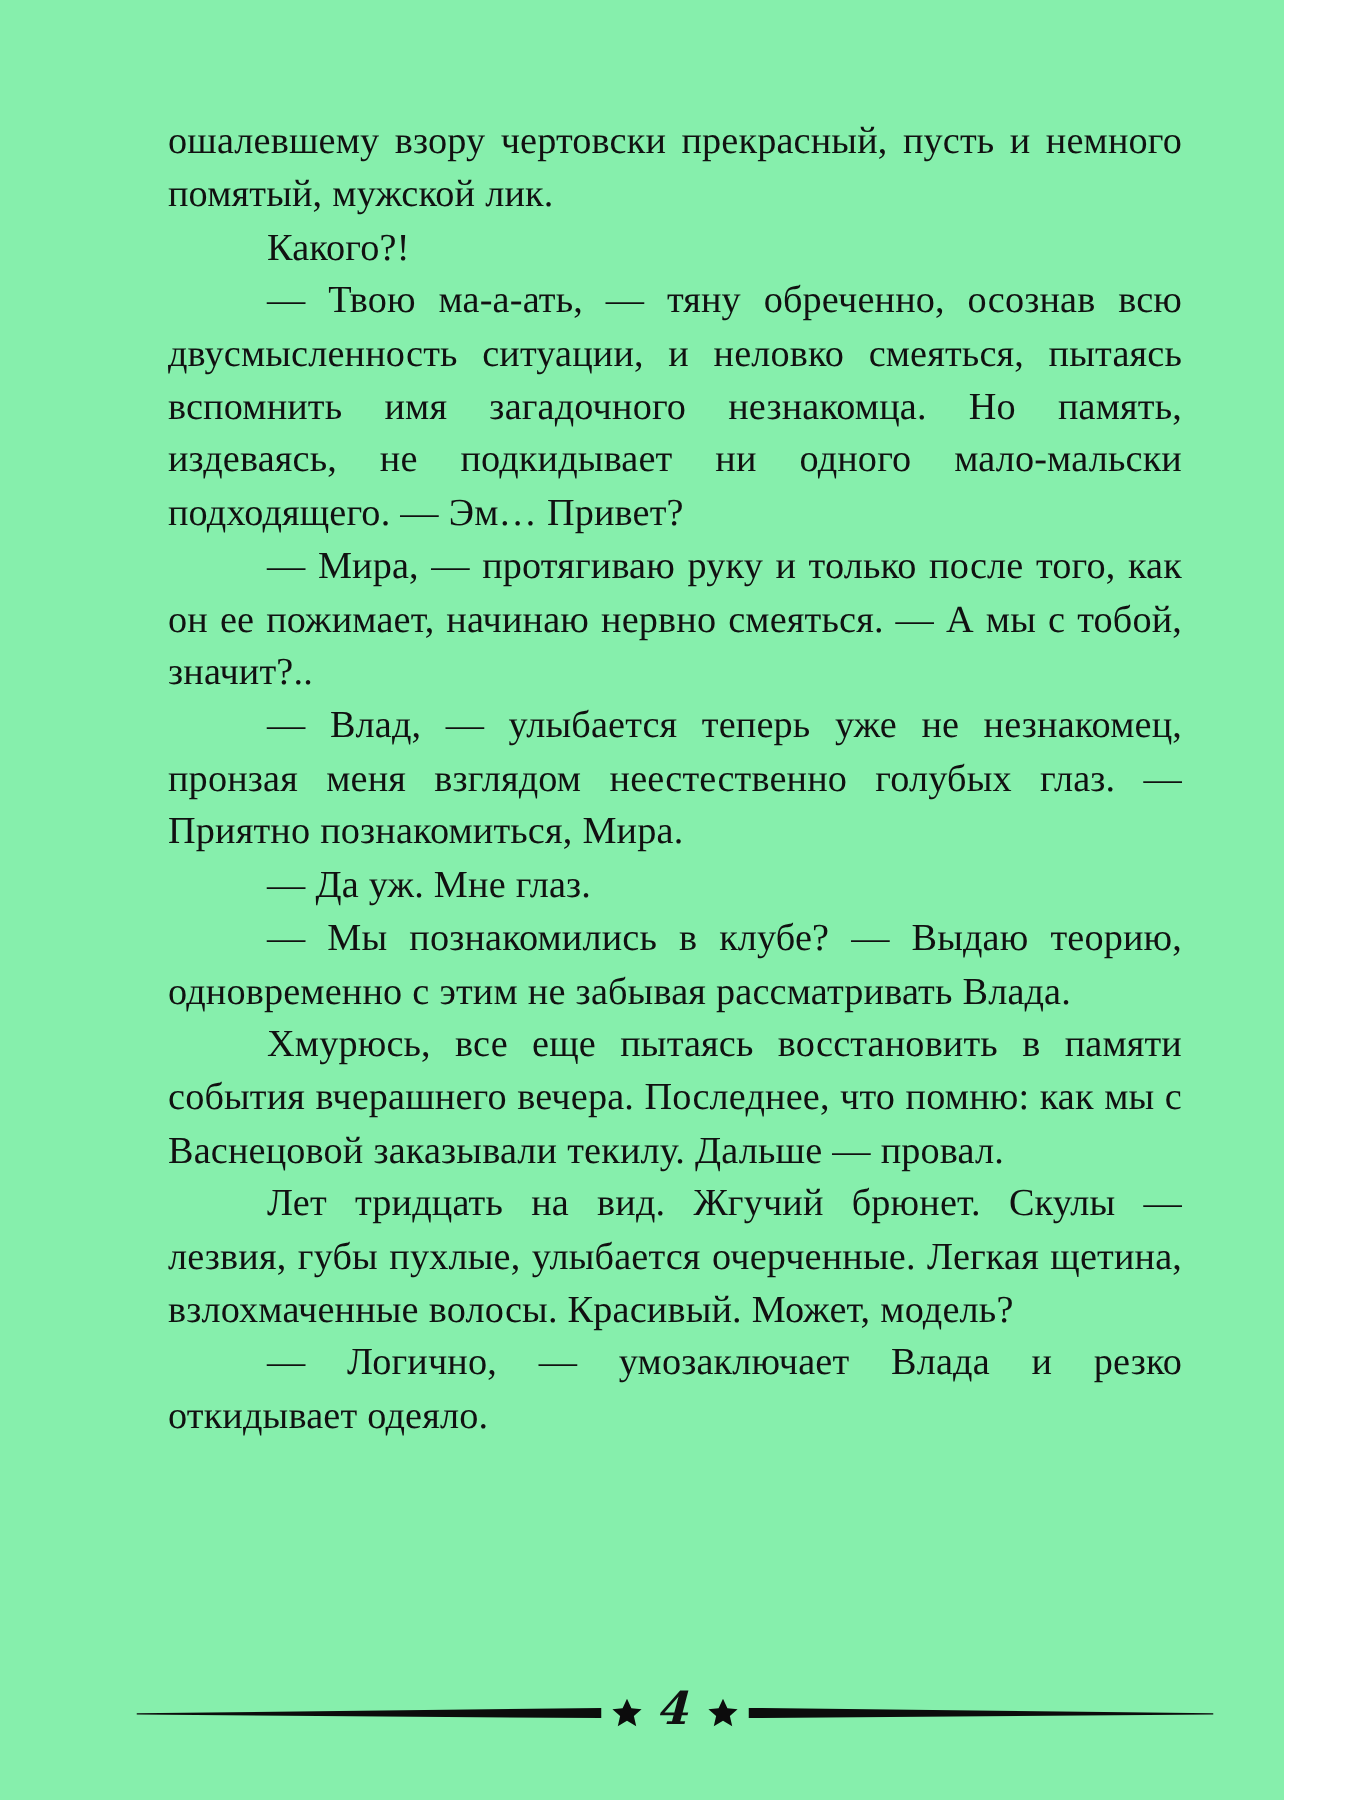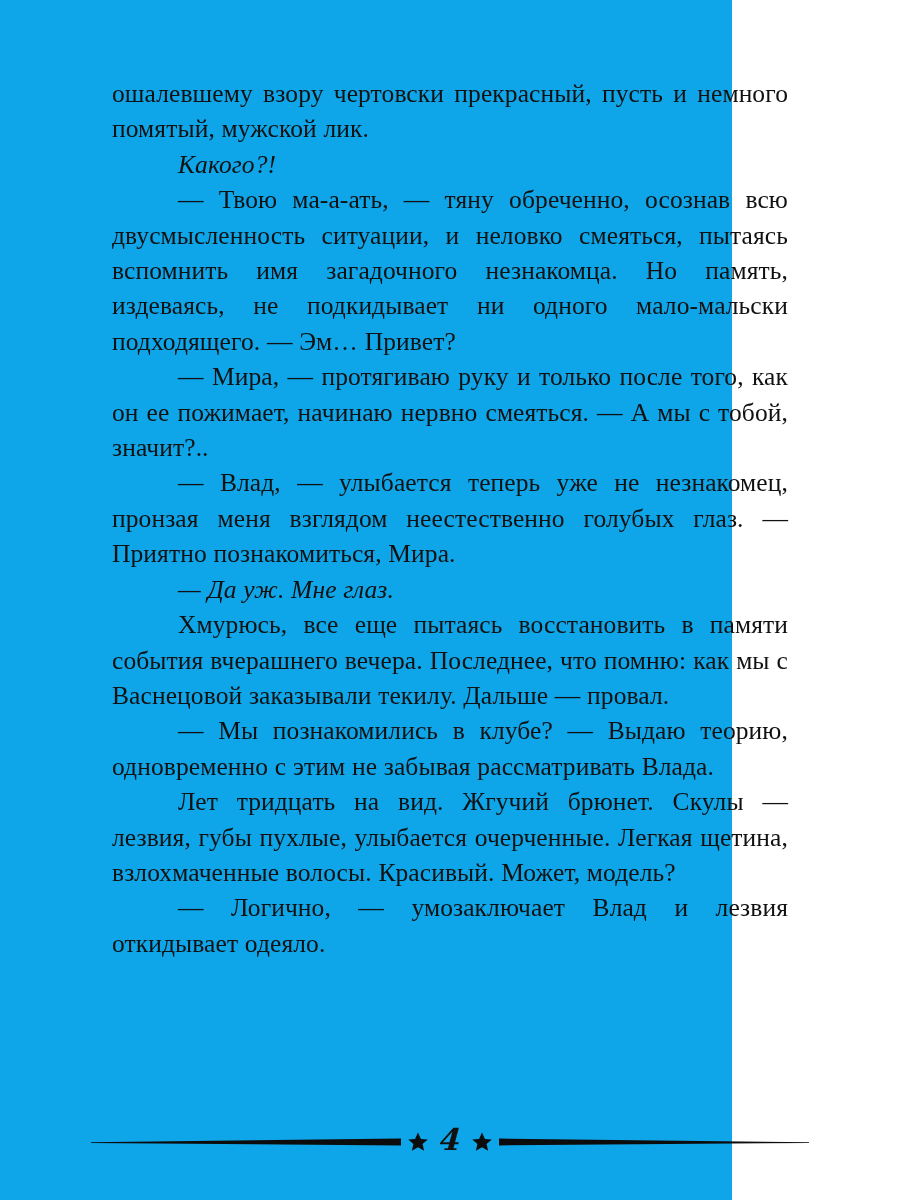--- a/index.html
+++ b/index.html
@@ -13,23 +13,23 @@
     background: #ffffff;
     font-family: "Liberation Serif", "DejaVu Serif", serif;
     color: #111111;
     overflow: hidden;
     position: relative;
   }
 
   .page {
     position: absolute;
     inset: 0;
-    width: 732px;
+    width: 856px;
     height: 1200px;
-    background: #0ea5e9;
+    background: #86efac;
   }
 
   
   .text-block {
     position: absolute;
     left: 112px;
     top: 76px;
     width: 676px;
   }
 
@@ -44,21 +44,20 @@
     letter-spacing: 0.1px;
     word-spacing: 0.2px;
     -webkit-font-smoothing: antialiased;
   }
   .para.indent {
     text-indent: 66px;
   }
   
   .para.short {
     text-align: center;
-    font-style: italic;
   }
 
   
   .footer {
     position: absolute;
     left: 0;
     top: 1122px;
     width: 900px;
     height: 40px;
     display: flex;
@@ -109,24 +108,24 @@
 
 <div class="page">
 
   <div class="text-block">
     <p class="para">ошалевшему взору чертовски прекрасный, пусть и немного помятый, мужской лик.</p>
     <p class="para indent short">Какого?!</p>
     <p class="para indent">— Твою ма-а-ать, — тяну обреченно, осознав всю двусмысленность ситуации, и неловко смеяться, пытаясь вспомнить имя загадочного незнакомца. Но память, издеваясь, не подкидывает ни одного мало-мальски подходящего. — Эм… Привет?</p>
     <p class="para indent">— Мира, — протягиваю руку и только после того, как он ее пожимает, начинаю нервно смеяться. — А мы с тобой, значит?..</p>
     <p class="para indent">— Влад, — улыбается теперь уже не незнакомец, пронзая меня взглядом неестественно голубых глаз. — Приятно познакомиться, Мира.</p>
     <p class="para indent short">— Да уж. Мне глаз.</p>
+    <p class="para indent">— Мы познакомились в клубе? — Выдаю теорию, одновременно с этим не забывая рассматривать Влада.</p>
     <p class="para indent">Хмурюсь, все еще пытаясь восстановить в памяти события вчерашнего вечера. Последнее, что помню: как мы с Васнецовой заказывали текилу. Дальше — провал.</p>
-    <p class="para indent">— Мы познакомились в клубе? — Выдаю теорию, одновременно с этим не забывая рассматривать Влада.</p>
     <p class="para indent">Лет тридцать на вид. Жгучий брюнет. Скулы — лезвия, губы пухлые, улыбается очерченные. Легкая щетина, взлохмаченные волосы. Красивый. Может, модель?</p>
-    <p class="para indent">— Логично, — умозаключает Влад и лезвия откидывает одеяло.</p>
+    <p class="para indent">— Логично, — умозаключает Влада и резко откидывает одеяло.</p>
   </div>
 
   <div class="footer">
 
     <span class="rule">
       <svg width="310" height="20" viewBox="0 0 310 20" aria-hidden="true">
         <polygon points="0,10.2 310,6.6 310,13.4 0,11.0" fill="#0c0c0c"></polygon>
       </svg>
     </span>
 

